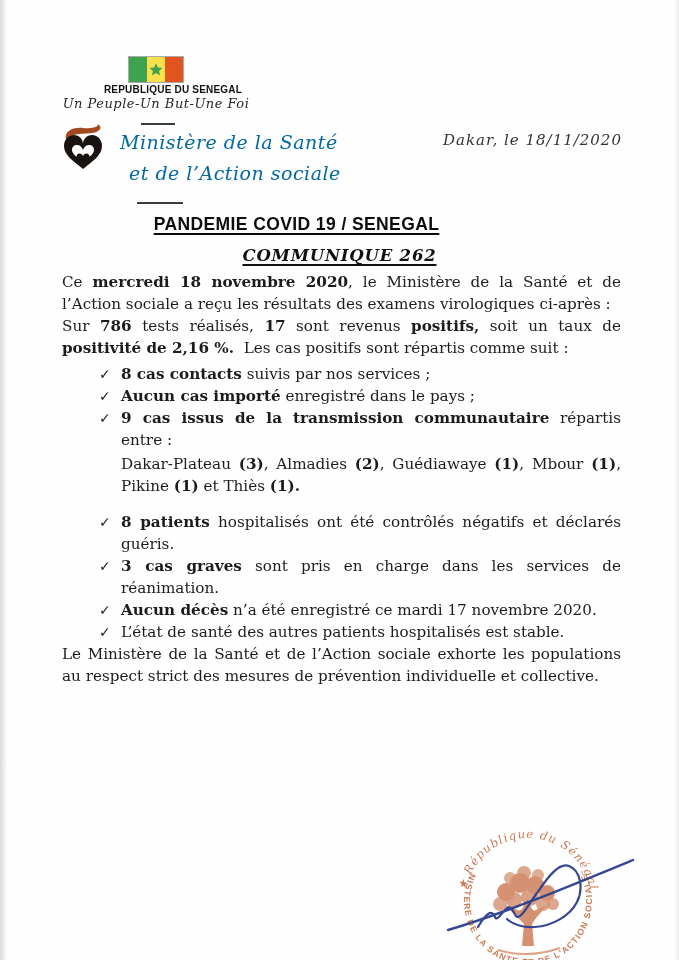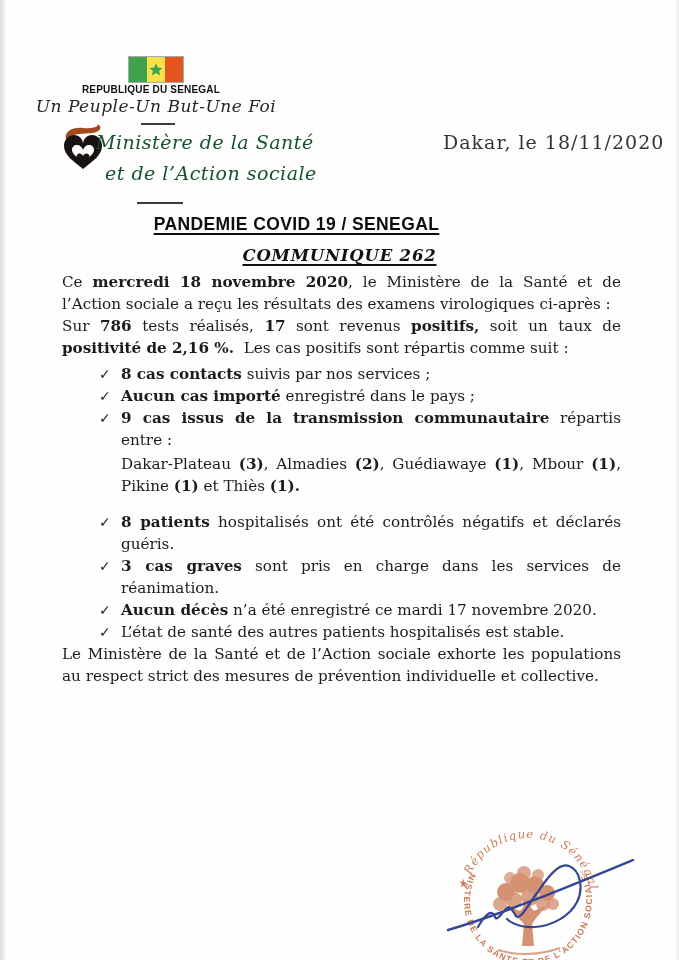--- a/index.html
+++ b/index.html
@@ -16,41 +16,41 @@
   }
   .page::after {
     content:""; position:absolute; right:0; top:0; width:4px; height:100%;
     background:linear-gradient(270deg, rgba(210,210,210,.4), rgba(255,255,255,0));
     pointer-events:none;
   }
 
   
   .flag { position:absolute; left:128px; top:56px; }
   .republic {
-    position:absolute; left:45px; top:84px; width:212px; text-align:center;
+    position:absolute; left:67px; top:84px; width:212px; text-align:center;
     font-family:"Liberation Sans", sans-serif; font-weight:bold; font-size:10px;
     color:#101010; letter-spacing:.2px;
   }
   .motto {
     position:absolute; left:30px; top:96px; width:252px; text-align:center;
-    font-style:italic; font-size:17px; color:#262626; letter-spacing:.5px;
+    font-style:italic; font-size:13px; color:#262626; letter-spacing:.5px;
   }
   .rule { position:absolute; background:#3c3c3c; height:2px; }
   .rule1 { left:141px; top:123px; width:34px; }
   .rule2 { left:137px; top:202px; width:46px; }
   .logo { position:absolute; left:56px; top:123px; }
   .ministry {
-    position:absolute; left:96px; top:127px;
-    font-style:italic; font-size:19px; line-height:31px; color:#14532d;
+    position:absolute; left:120px; top:127px;
+    font-style:italic; font-size:19px; line-height:31px; color:#0369a1;
     letter-spacing:.5px;
   }
   .ministry .l2 { padding-left:9px; }
   .place-date {
     position:absolute; left:443px; top:131px;
-    font-size:19px; color:#333; letter-spacing:1px;
+    font-style:italic; font-size:15px; color:#333; letter-spacing:1px;
   }
 
   
   .doc-title {
     position:absolute; left:0; top:214px; width:593px; text-align:center;
     font-family:"Liberation Sans", sans-serif; font-weight:bold; font-size:17.5px;
     color:#0c0c0c; letter-spacing:.4px;
   }
   .doc-subtitle {
     position:absolute; left:0; top:246px; width:679px; text-align:center;

